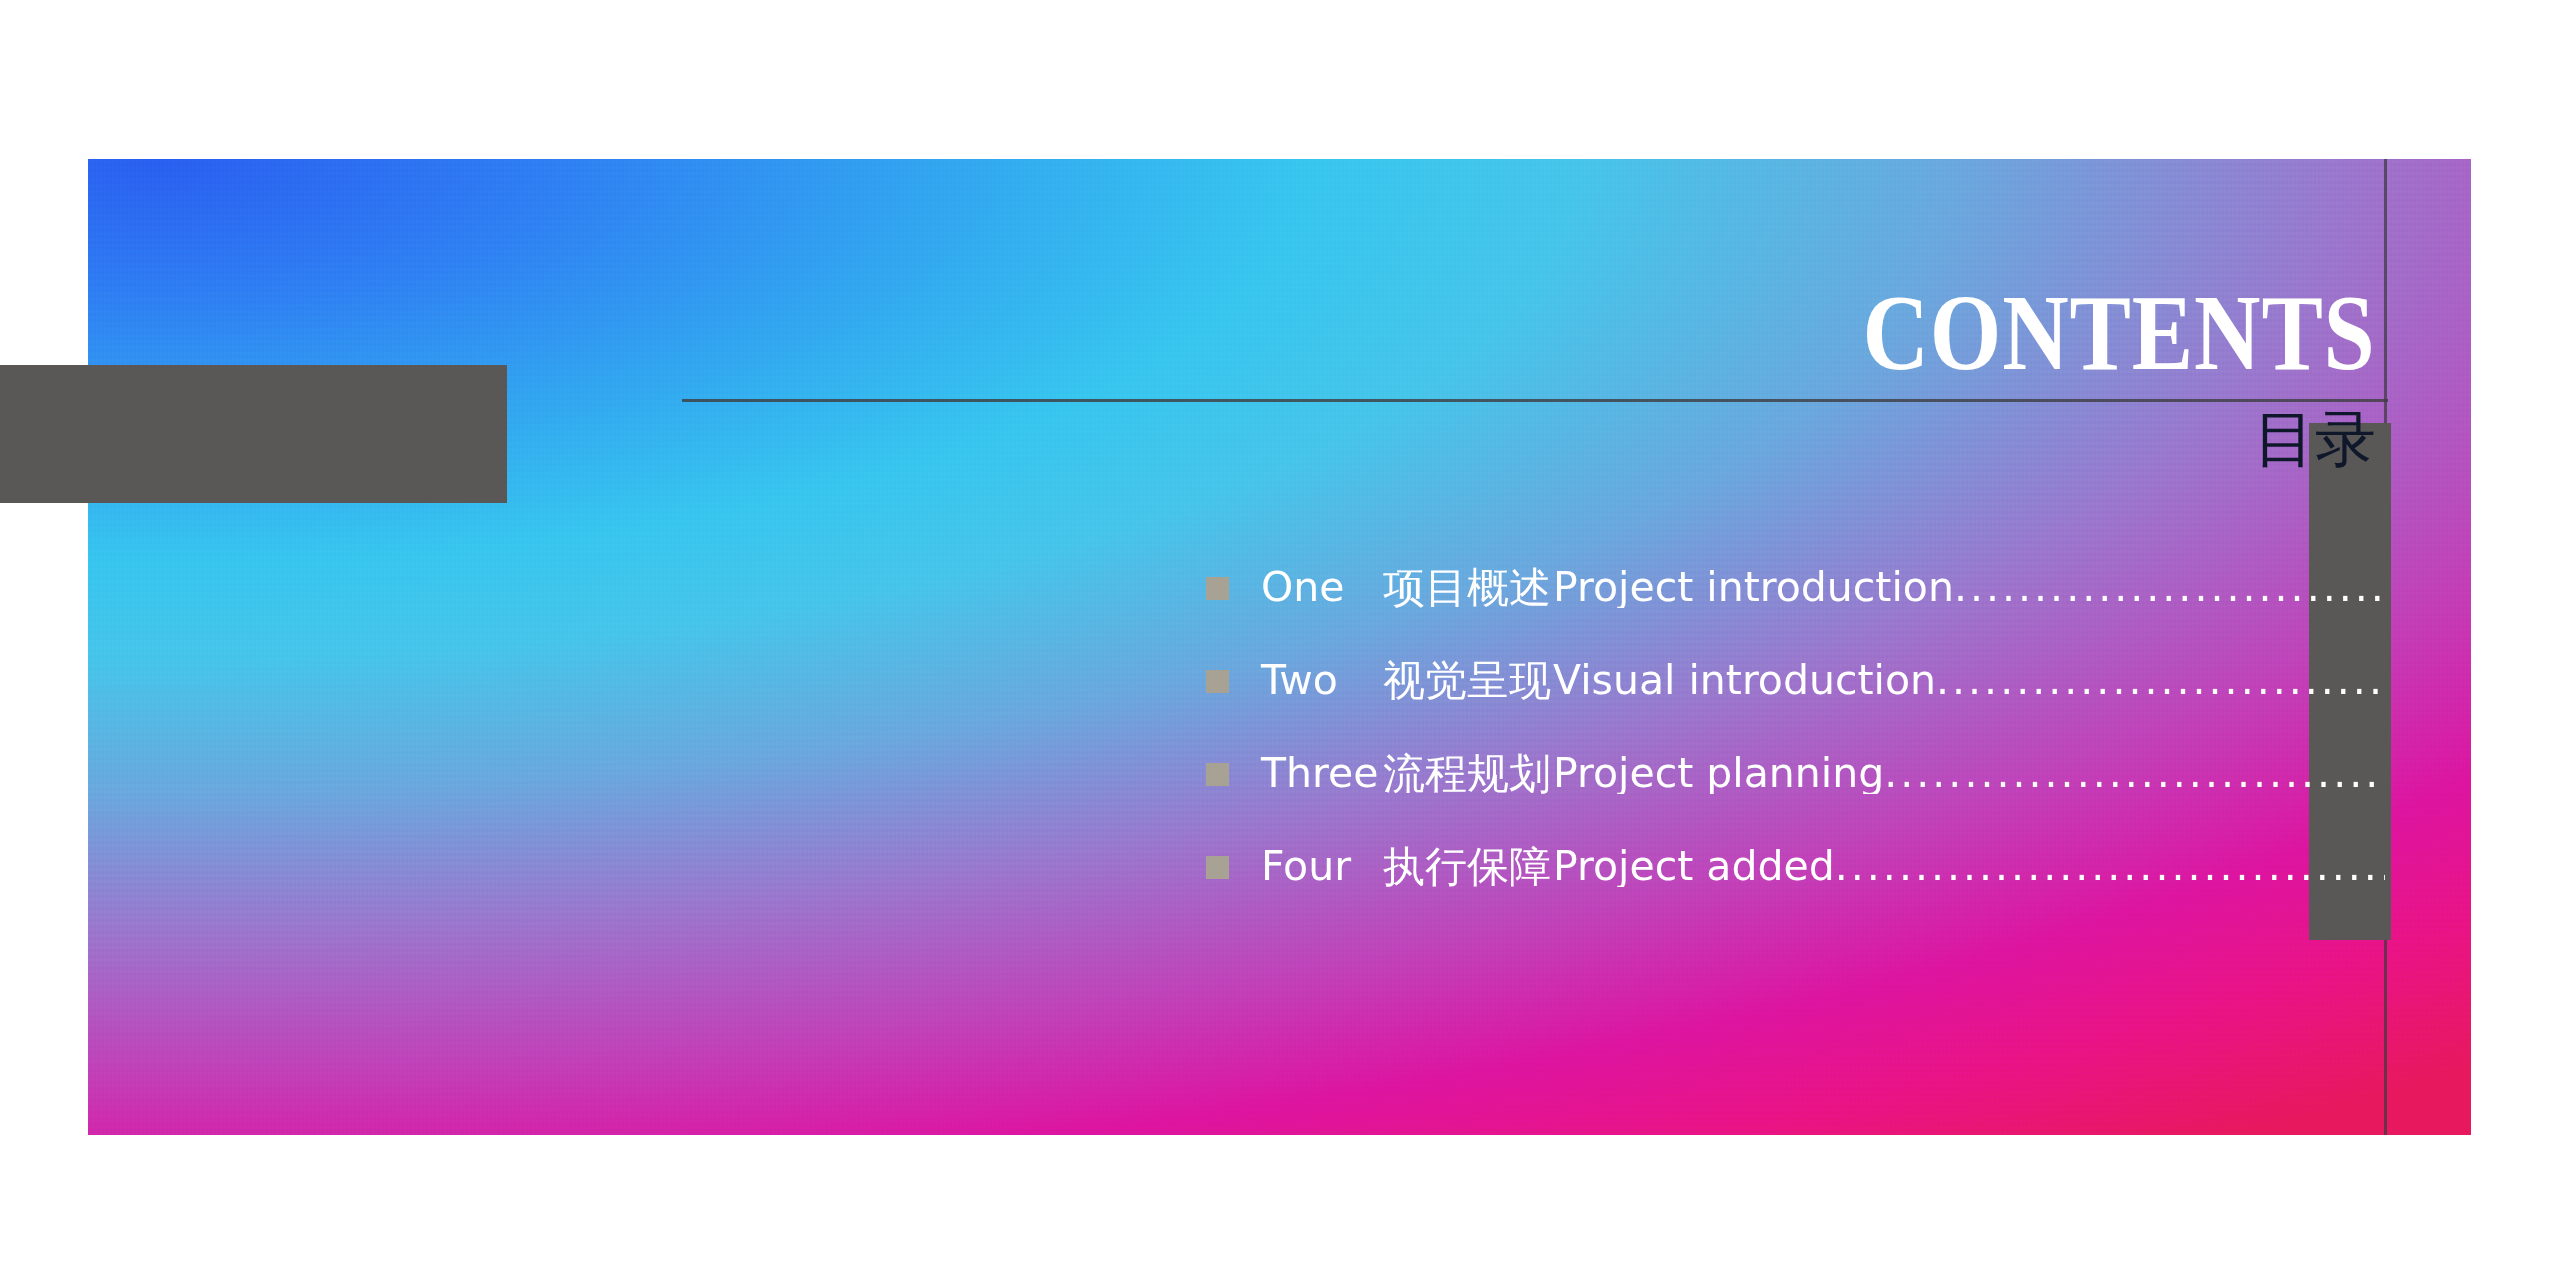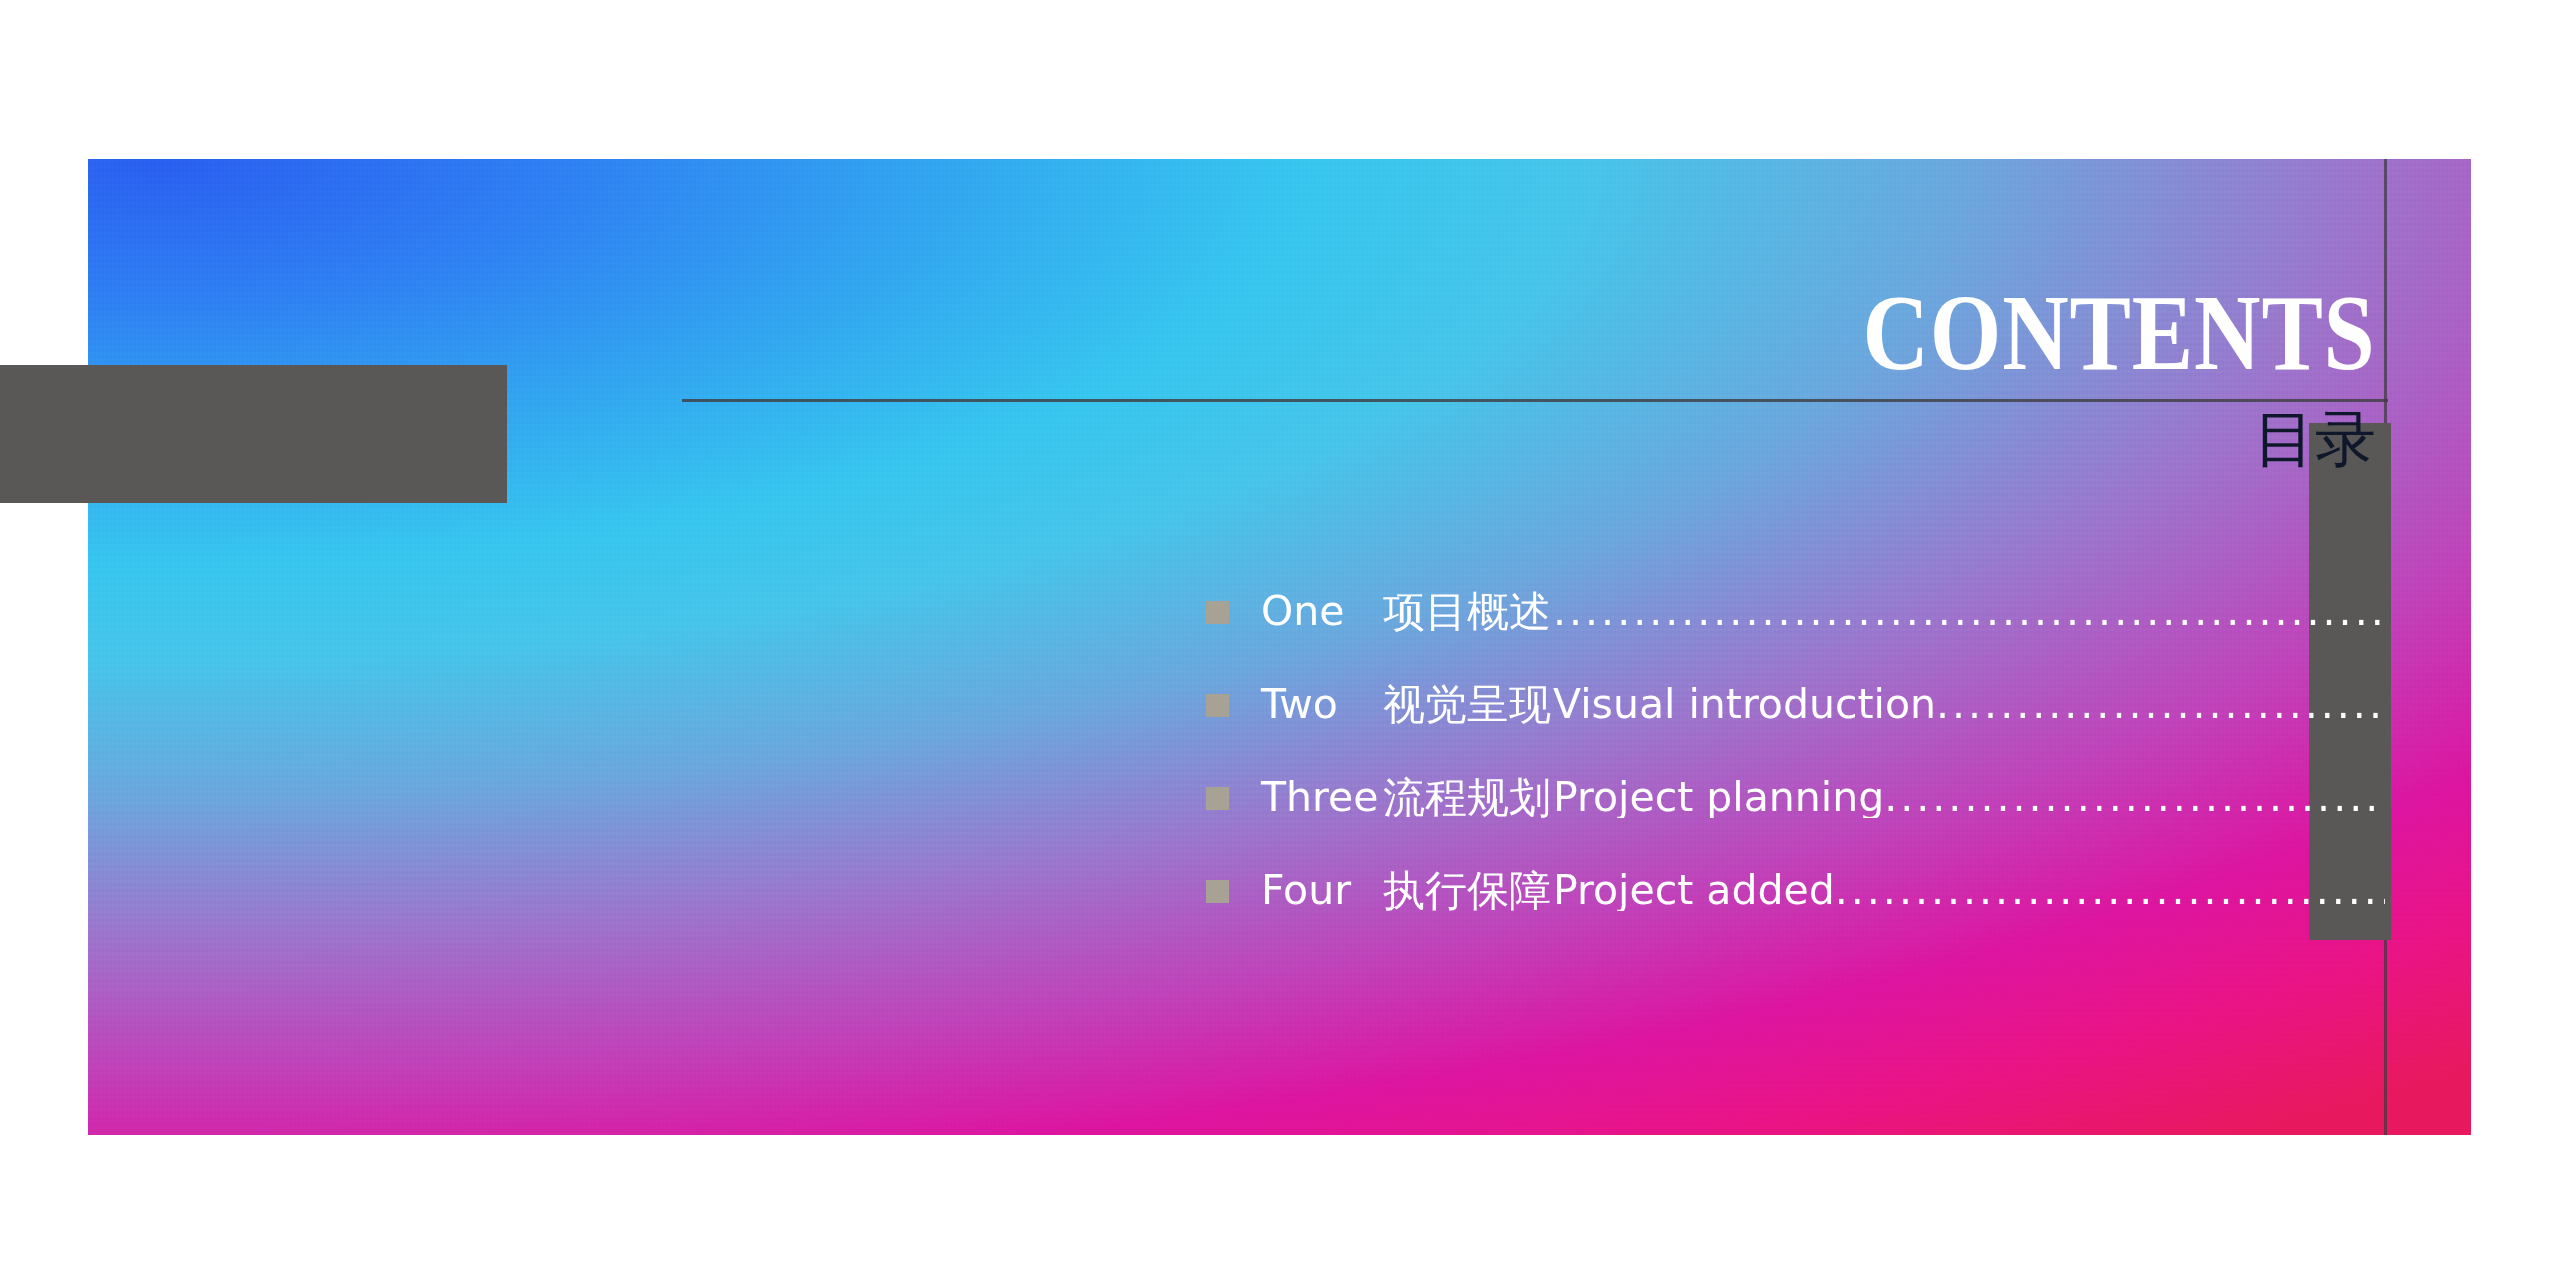--- a/index.html
+++ b/index.html
@@ -114,21 +114,21 @@
     font-size: 61px;
     font-weight: 400;
     line-height: 1;
     white-space: nowrap;
   }
 
   
   #contents-list {
     position: absolute;
     left: 1118px;     
-    top: 406px;       
+    top: 382px;       
     width: 1179px;
   }
   .toc-row {
     display: flex;
     align-items: center;
     height: 93px;
     color: #ffffff;
     font-size: 41px;
     font-weight: 400;
     line-height: 1;
@@ -189,20 +189,21 @@
 
   <div id="subtitle-cn">目录</div>
 
   <div id="contents-list">
 
     <div class="toc-row">
       <span class="toc-bullet"></span>
       <span class="toc-index">One</span>
       <span class="toc-cn">项目概述</span>
       <span class="toc-en-wrap">
+        <span class="toc-en">Project introduction</span>
         <span class="toc-leader">..........................................................................</span>
       </span>
     </div>
 
     <div class="toc-row">
       <span class="toc-bullet"></span>
       <span class="toc-index">Two</span>
       <span class="toc-cn">视觉呈现</span>
       <span class="toc-en-wrap">
         <span class="toc-en">Visual introduction</span>

